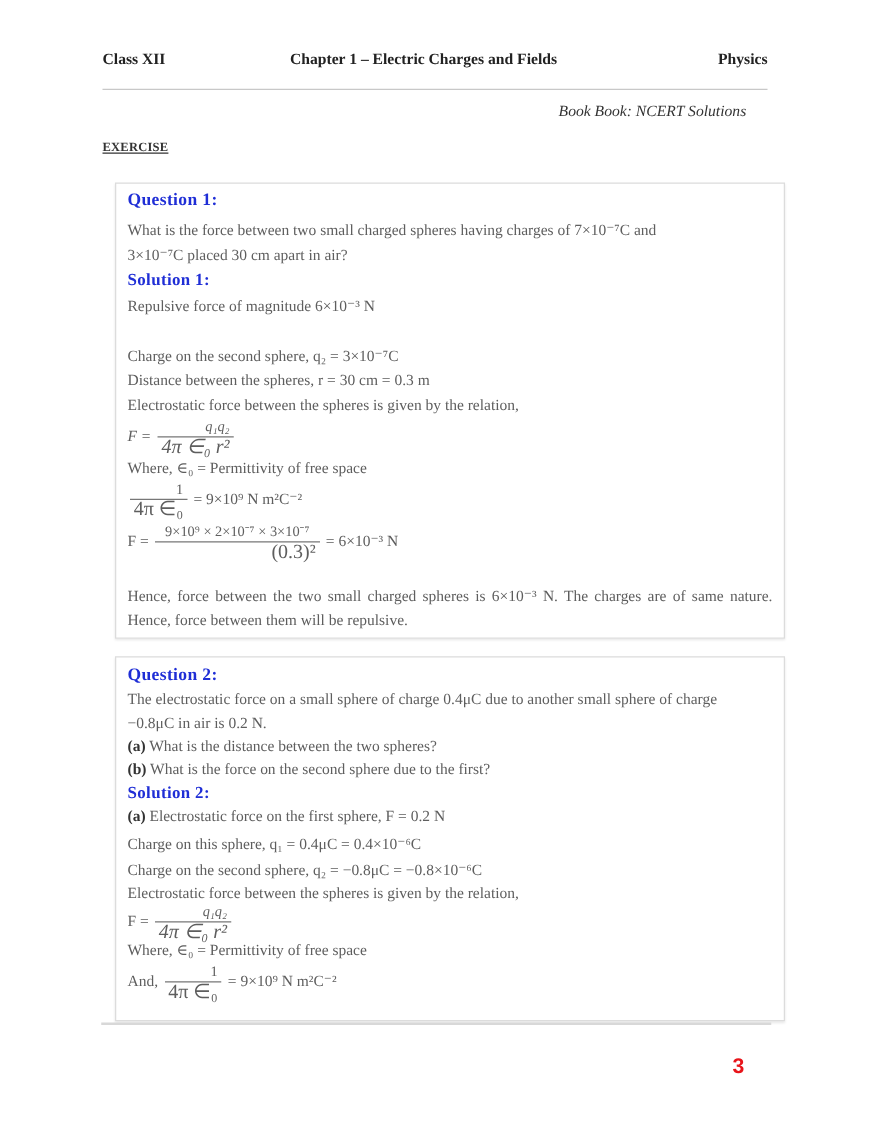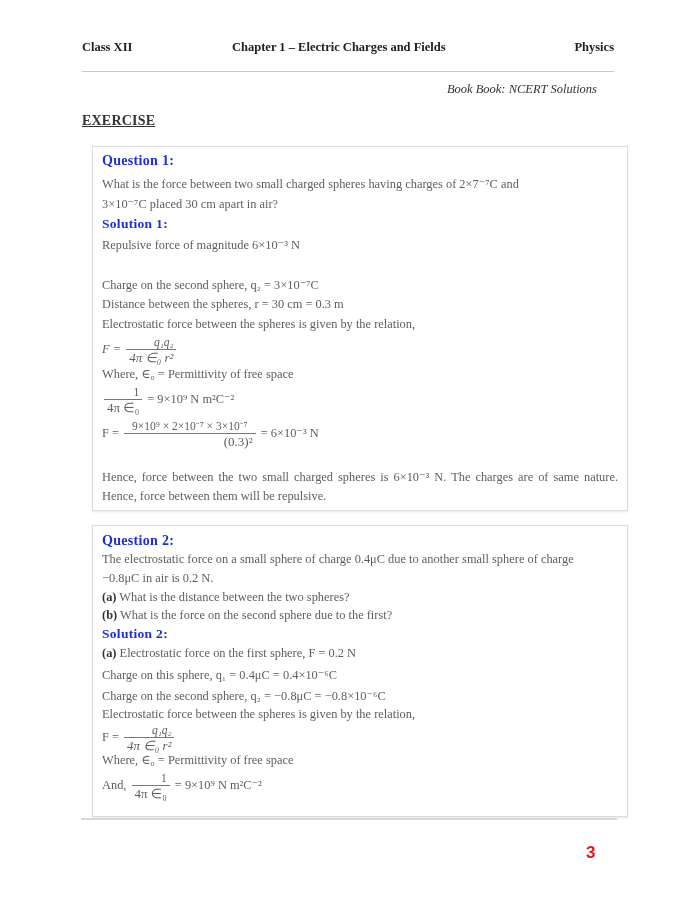--- a/index.html
+++ b/index.html
@@ -7,54 +7,54 @@
          font-family: "Liberation Serif", "DejaVu Serif", serif; color: #5a5a5a; }
   .header { position: absolute; left: 82px; right: 82px; top: 40px; height: 20px;
             font-size: 12.5px; font-weight: bold; color: #222; }
   .header .left { position: absolute; left: 0; top: 0; }
   .header .center { position: absolute; left: 150px; top: 0; text-align: right; }
   .header .right { position: absolute; right: 0; top: 0; }
   .header-rule { position: absolute; left: 82px; right: 82px; top: 71px; height: 0;
                  border-top: 1.5px solid #c8c8c8; }
   .book-name { position: absolute; right: 99px; top: 82px; font-style: italic;
                font-size: 12.5px; color: #333; }
-  .exercise { position: absolute; left: 82px; top: 113px; font-size: 14px; font-weight: bold;
+  .exercise { position: absolute; left: 82px; top: 113px; font-size: 10px; font-weight: bold;
               text-decoration: underline; color: #333; letter-spacing: 0.2px; text-align: right; }
   .box { position: absolute; left: 81px; width: 534px; border: 1px solid #dcdcdc;
          box-shadow: 0 1px 2px rgba(0,0,0,0.10); background: #fff; margin-left: 11px; }
   #box1 { top: 146px; height: 363px; }
   #box2 { top: 525px; height: 290px; }
   .bottom-rule { position: absolute; left: 81px; top: 818px; width: 536px; border-top: 2px solid #d8d8d8; }
   .line { position: absolute; left: 9px; font-size: 12.4px; white-space: nowrap; color: #5e5e5e; }
   .qhead { color: #1f2ed6; font-weight: bold; font-size: 14px; letter-spacing: 0.3px; }
   .shead { color: #1f2ed6; font-weight: bold; font-size: 13.5px; letter-spacing: 0.3px; }
   .bold-part { font-weight: bold; color: #333; }
   .math { font-style: italic; }
   .frac { display: inline-block; vertical-align: middle; text-align: right; margin: 0 2px; font-family: Liberation Serif, serif; }
   .frac .num { display: block; border-bottom: 1px solid #777; padding: 0 3px; font-size: 11.5px; line-height: 14px; }
-  .frac .den { display: block; font-size: 13px; line-height: 15px; padding: 0 3px; }
+  .frac .den { display: block; font-size: 16px; line-height: 15px; padding: 0 3px; }
   .justified { white-space: normal; width: 516px; text-align: justify; line-height: 19px; }
   .page-number { position: absolute; left: 586px; top: 843px; color: #e8141a; font-weight: bold;
                  font-family: "Liberation Sans", sans-serif; font-size: 17px; }
 </style>
 </head>
 <body>
 
 <div class="header">
   <span class="left">Class XII</span>
   <span class="center">Chapter 1 – Electric Charges and Fields</span>
   <span class="right">Physics</span>
 </div>
 <div class="header-rule"></div>
 <div class="book-name">Book Book: NCERT Solutions</div>
 <div class="exercise">EXERCISE</div>
 
 <div class="box" id="box1">
   <div class="line qhead" style="top:6px">Question 1:</div>
-  <div class="line" style="top:29px">What is the force between two small charged spheres having charges of 2×7⁻⁷C and</div>
+  <div class="line" style="top:29px">What is the force between two small charged spheres having charges of 7×10⁻⁷C and</div>
   <div class="line" style="top:49px">3×10⁻⁷C placed 30 cm apart in air?</div>
   <div class="line shead" style="top:69px">Solution 1:</div>
   <div class="line" style="top:90px">Repulsive force of magnitude 6×10⁻³ N</div>
   <div class="line" style="top:130px">Charge on the second sphere, q₂ = 3×10⁻⁷C</div>
   <div class="line" style="top:150px">Distance between the spheres, r = 30 cm = 0.3 m</div>
   <div class="line" style="top:170px">Electrostatic force between the spheres is given by the relation,</div>
   <div class="line math" style="top:188px">
     <span>F =</span>
     <span class="frac">
       <span class="num">q₁q₂</span>

